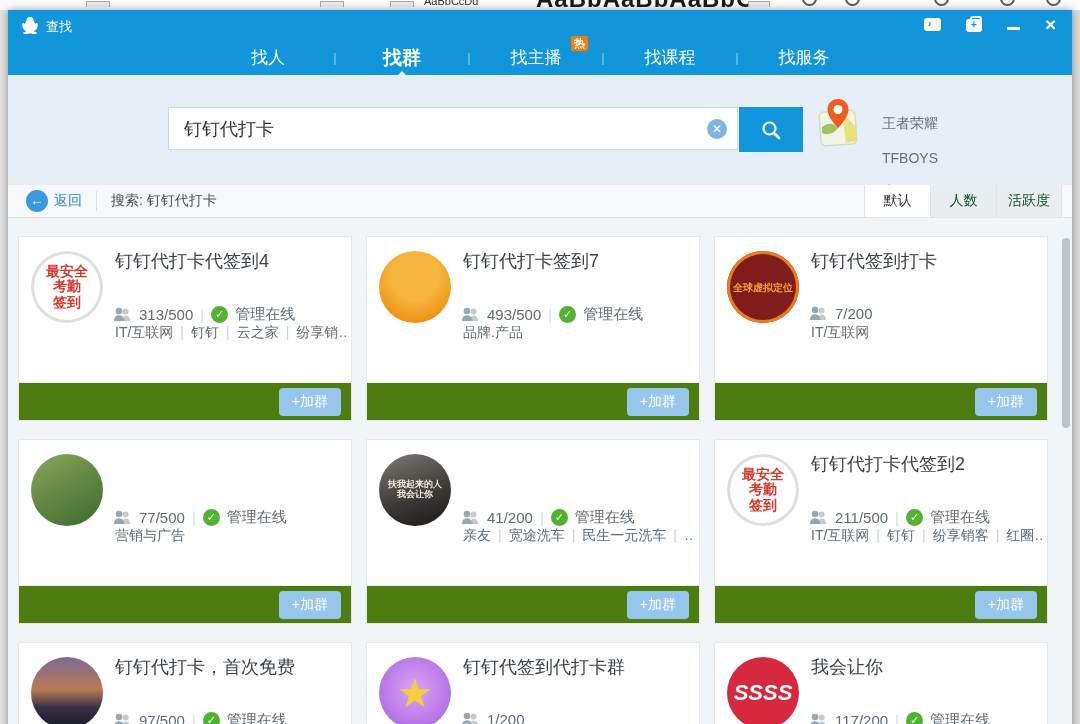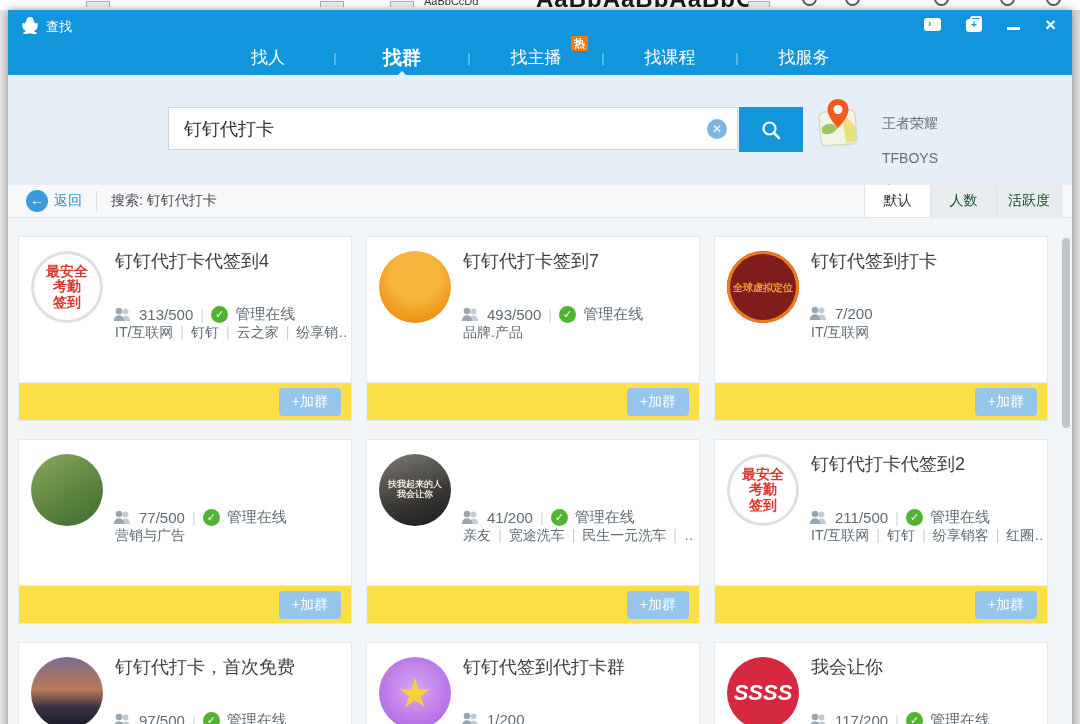--- a/index.html
+++ b/index.html
@@ -69,21 +69,21 @@
   .content { position:absolute; left:0; right:0; top:208px; bottom:0; background:#f2f5f7; padding:18px 0 0 10px; }
   .grid { display:grid; grid-template-columns:repeat(3,334px); gap:18px 14px; }
   .card { width:334px; height:185px; background:#fff; border:1px solid #e4e8eb; position:relative; }
   .avatar { position:absolute; left:12px; top:14px; width:72px; height:72px; border-radius:50%; overflow:hidden; display:flex; flex-direction:column; align-items:center; justify-content:center; text-align:center; line-height:1.1; font-weight:bold; }
   .card-title { position:absolute; left:96px; top:12px; font-size:18px; color:#3c4148; white-space:nowrap; width:230px; overflow:hidden; }
   .card-info { position:absolute; left:94px; top:44px; display:flex; align-items:center; gap:7px; font-size:15px; color:#5f6b76;margin-top:24px; }
   .pipe { color:#d6dce1; }
   .check { width:17px; height:17px; border-radius:50%; background:#52b332; color:#fff; font-size:11px; line-height:17px; text-align:center; font-weight:bold; }
   .card-tags { position:absolute; left:96px; top:75px; font-size:14px; color:#5f6b76; white-space:nowrap; width:232px; overflow:hidden;margin-top:12px; }
   .card-tags .sep { color:#c9d2d9; margin:0 7px; }
-  .card-foot { position:absolute; left:0; right:0; bottom:0; height:38px; background:#fde047; border-top:1px solid #ebeef0; display:flex; justify-content:flex-end; align-items:center; padding-right:10px; }
+  .card-foot { position:absolute; left:0; right:0; bottom:0; height:38px; background:#4d7c0f; border-top:1px solid #ebeef0; display:flex; justify-content:flex-end; align-items:center; padding-right:10px; }
   .join-btn { background:#96c6ec; color:#fff; border:none; border-radius:4px; font-size:14px; padding:5px 13px; font-family:inherit; }
   .scroll-thumb { position:absolute; right:2px; top:20px; width:8px; height:190px; background:#bdc4ca; border-radius:4px; }
 </style>
 </head>
 <body>
 
 <div class="ribbon">
   <div class="sm">AaBbCcDd</div>
   <div class="lg">AaBbAaBbAaBbC</div>
   <div class="box" style="left:86px;width:24px;"></div>

